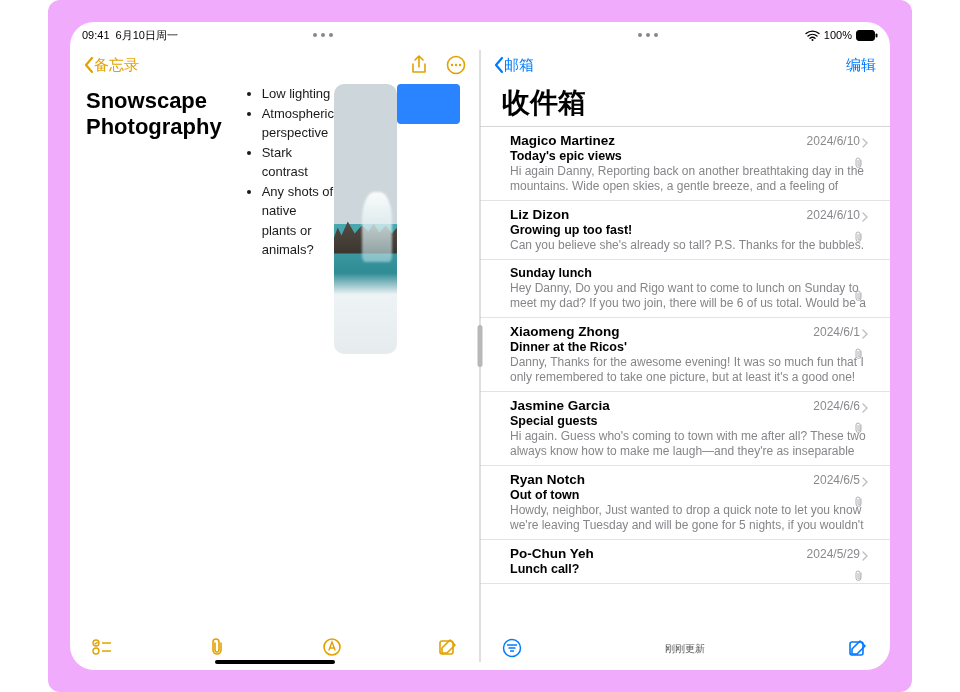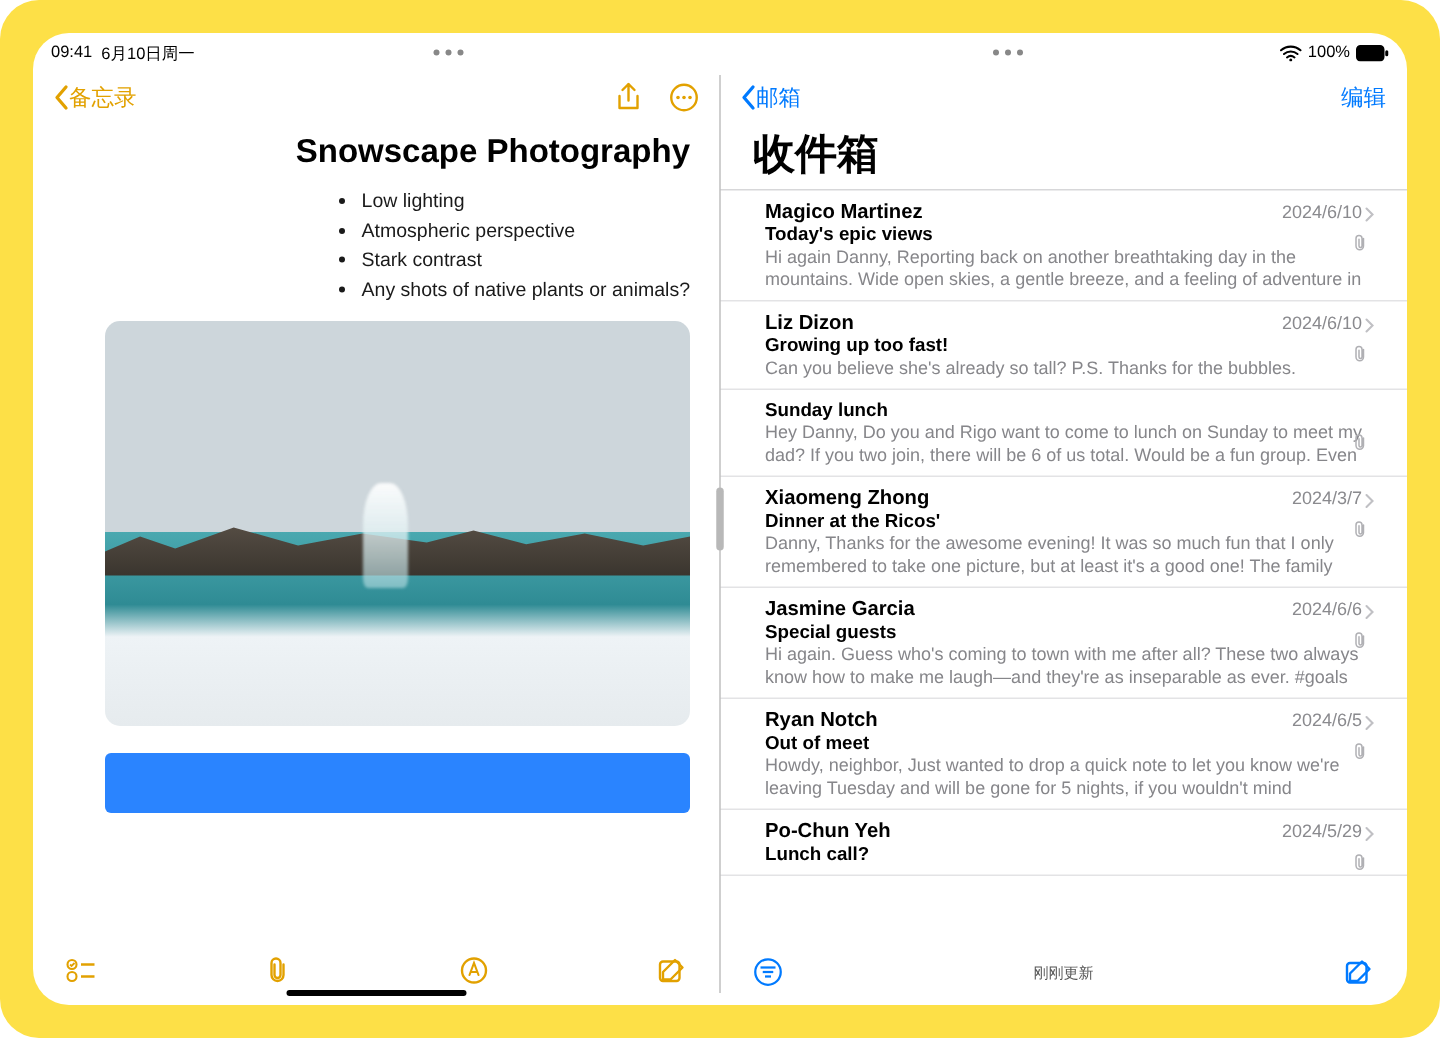--- a/index.html
+++ b/index.html
@@ -1,20 +1,20 @@
 <!DOCTYPE html>
 <html><head>
 <meta charset="utf-8">
 <style>
   * { box-sizing: border-box; margin: 0; padding: 0; font-family: -apple-system, "Helvetica Neue", Arial, sans-serif; }
   body { background: #fff; }
   .device {
-    width: 960px; height: 692px;
-    background: #fde047;
-    border-radius: 26px;
+    width: 864px; height: 692px;
+    background: #f0abfc;
+    border-radius: 12px;
     padding: 22px;
     position: relative;
     margin: 0 auto;
   }
   .screen {
     width: 100%; height: 100%;
     background: #fff;
     border-radius: 24px;
     display: flex;
     overflow: hidden;
@@ -75,25 +75,24 @@
   .nav-left { display:flex; align-items:center; flex:1; min-width:0; }
   .nav-right { display:flex; align-items:center; gap:18px; }
   .chev { width:10px; height:18px; }
   .notes-accent { color:#e2a100;text-align:right; }
   .mail-accent { color:#007aff; }
   .backlabel { font-size:15px; font-weight:400; }
   .iconbtn svg { display:block; }
   
   .note-content {
     flex:1;
-    padding: 0 20px 0 32px;
+    padding: 0 20px 0 16px;
     overflow:hidden;
     display:flex;
-    flex-direction:column;
-    align-items:flex-end;
+    flex-direction:row;
   }
   .note-title {
     font-size: 22px; font-weight:700; margin: 4px 0 10px 0;
   }
   .note-list {
     list-style: disc;
     padding-left: 40px;
     font-size: 13px;
     line-height: 1.5;
     color:#1a1a1a;
@@ -348,21 +347,21 @@
             <div class="subject">Sunday lunch</div>
             <div class="preview">Hey Danny, Do you and Rigo want to come to lunch on Sunday to meet my dad? If you two join, there will be 6 of us total. Would be a fun group. Even if…</div>
             <span class="clip"><svg width="10" height="12" viewBox="0 0 10 12">
                 <path d="M7 3 v5 a2.5 2.5 0 0 1 -5 0 V3 a2 2 0 0 1 4 0 v5 a1 1 0 0 1 -2 0 V3.5" stroke="currentColor" stroke-width="1" fill="none" stroke-linecap="round"></path>
               </svg></span>
           </div>
           <div class="mail-row">
             <div class="line1">
               <span class="sender">Xiaomeng Zhong</span>
               <span class="mdate">
-                <span>2024/3/7</span>
+                <span>2024/6/1</span>
                 <svg class="mchev" viewBox="0 0 6 10">
                   <path d="M1 1 L5 5 L1 9" stroke="#c0c0c4" stroke-width="1.4" fill="none" stroke-linecap="round"></path>
                 </svg>
               </span>
             </div>
             <div class="subject">Dinner at the Ricos'</div>
             <div class="preview">Danny, Thanks for the awesome evening! It was so much fun that I only remembered to take one picture, but at least it's a good one! The family and…</div>
             <span class="clip"><svg width="10" height="12" viewBox="0 0 10 12">
                 <path d="M7 3 v5 a2.5 2.5 0 0 1 -5 0 V3 a2 2 0 0 1 4 0 v5 a1 1 0 0 1 -2 0 V3.5" stroke="currentColor" stroke-width="1" fill="none" stroke-linecap="round"></path>
               </svg></span>
@@ -386,21 +385,21 @@
           <div class="mail-row">
             <div class="line1">
               <span class="sender">Ryan Notch</span>
               <span class="mdate">
                 <span>2024/6/5</span>
                 <svg class="mchev" viewBox="0 0 6 10">
                   <path d="M1 1 L5 5 L1 9" stroke="#c0c0c4" stroke-width="1.4" fill="none" stroke-linecap="round"></path>
                 </svg>
               </span>
             </div>
-            <div class="subject">Out of meet</div>
+            <div class="subject">Out of town</div>
             <div class="preview">Howdy, neighbor, Just wanted to drop a quick note to let you know we're leaving Tuesday and will be gone for 5 nights, if you wouldn't mind keeping…</div>
             <span class="clip"><svg width="10" height="12" viewBox="0 0 10 12">
                 <path d="M7 3 v5 a2.5 2.5 0 0 1 -5 0 V3 a2 2 0 0 1 4 0 v5 a1 1 0 0 1 -2 0 V3.5" stroke="currentColor" stroke-width="1" fill="none" stroke-linecap="round"></path>
               </svg></span>
           </div>
           <div class="mail-row">
             <div class="line1">
               <span class="sender">Po-Chun Yeh</span>
               <span class="mdate">
                 <span>2024/5/29</span>

